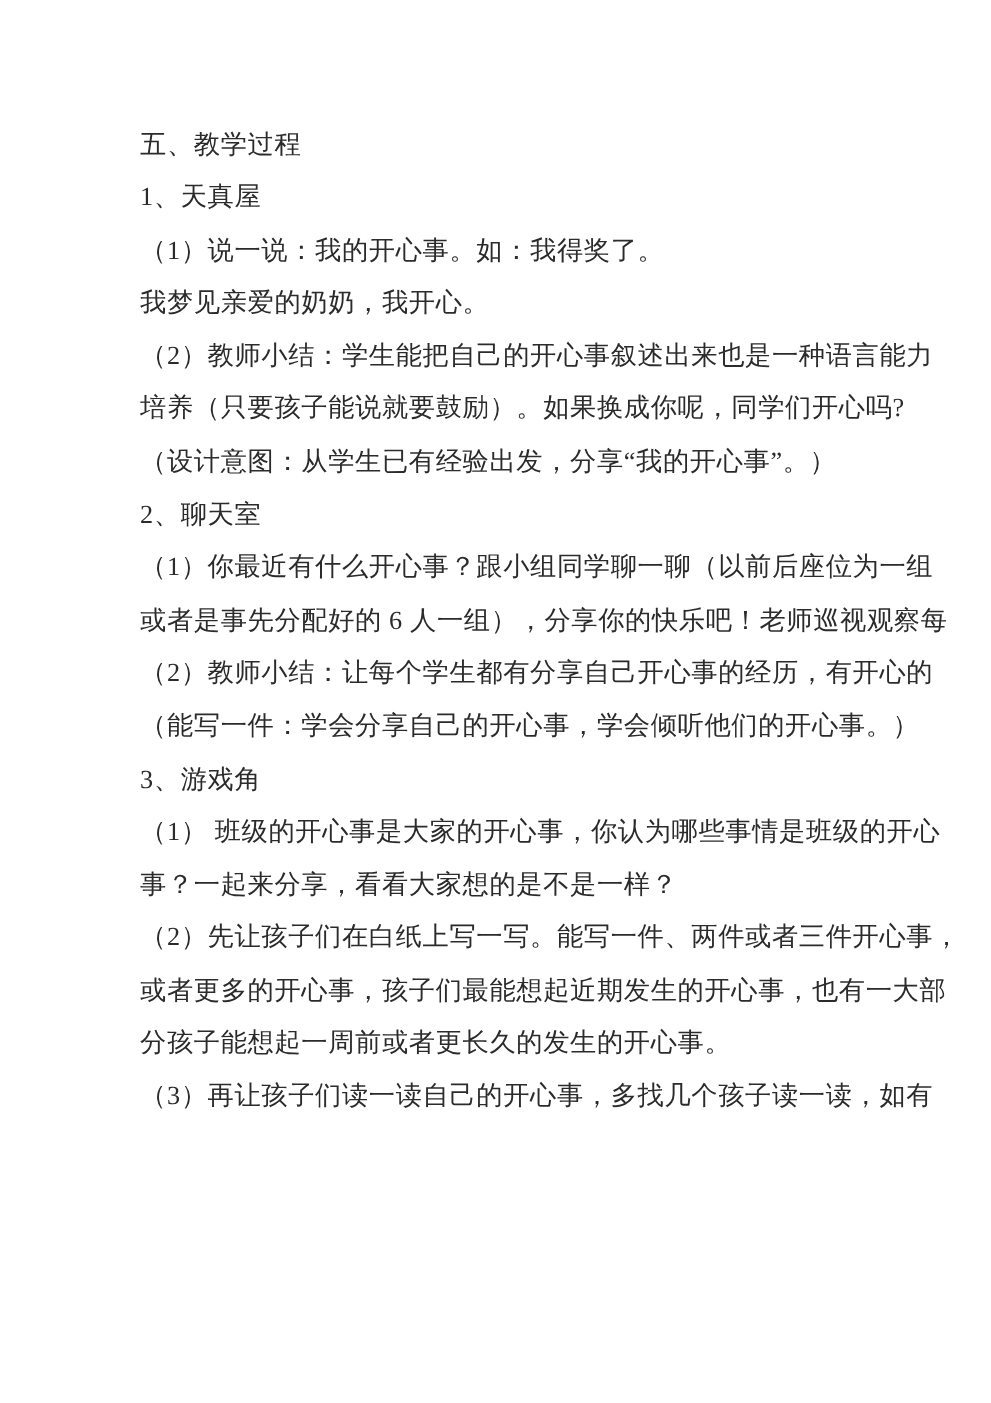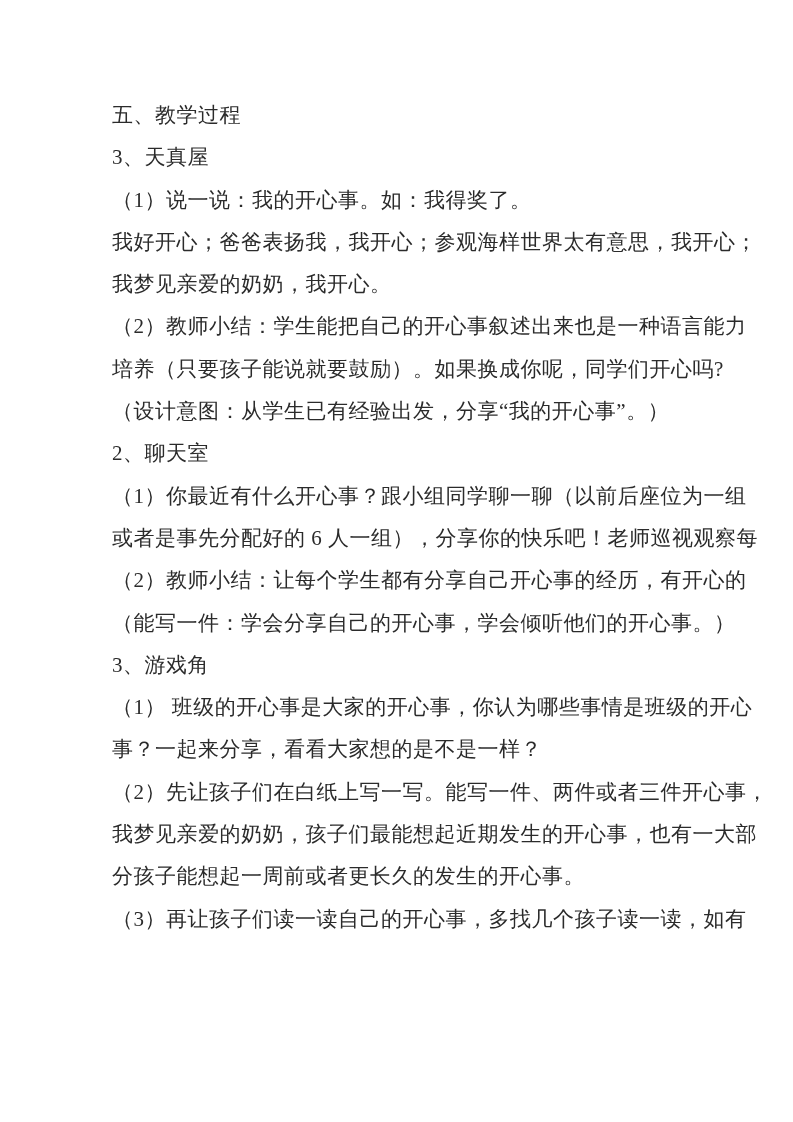--- a/index.html
+++ b/index.html
@@ -34,33 +34,32 @@
     text-align: justify;
     text-align-last: justify;
   }
 </style>
 </head>
 <body>
 
 <div class="page">
   <div class="doc-body">
       <div class="text-line" style="color: rgb(43, 43, 43);">五、教学过程</div>
-      <div class="text-line" style="color: rgb(43, 43, 43);">3、天真屋</div>
+      <div class="text-line" style="color: rgb(43, 43, 43);">1、天真屋</div>
       <div class="text-line" style="color: rgb(43, 43, 43);">（1）说一说：我的开心事。如：我得奖了。</div>
-      <div class="text-line justify" style="color: rgb(43, 43, 43);">我好开心；爸爸表扬我，我开心；参观海样世界太有意思，我开心；</div>
       <div class="text-line" style="color: rgb(43, 43, 43);">我梦见亲爱的奶奶，我开心。</div>
       <div class="text-line justify" style="color: rgb(43, 43, 43);">（2）教师小结：学生能把自己的开心事叙述出来也是一种语言能力</div>
       <div class="text-line" style="color: rgb(43, 43, 43); text-align: right;">培养（只要孩子能说就要鼓励）。如果换成你呢，同学们开心吗?</div>
       <div class="text-line" style="color: rgb(43, 43, 43);">（设计意图：从学生已有经验出发，分享“我的开心事”。）</div>
       <div class="text-line" style="color: rgb(43, 43, 43);">2、聊天室</div>
       <div class="text-line justify" style="color: rgb(43, 43, 43);">（1）你最近有什么开心事？跟小组同学聊一聊（以前后座位为一组</div>
       <div class="text-line justify" style="color: rgb(43, 43, 43);">或者是事先分配好的 6 人一组），分享你的快乐吧！老师巡视观察每</div>
       <div class="text-line justify" style="color: rgb(43, 43, 43);">（2）教师小结：让每个学生都有分享自己开心事的经历，有开心的</div>
       <div class="text-line" style="color: rgb(43, 43, 43);">（能写一件：学会分享自己的开心事，学会倾听他们的开心事。）</div>
       <div class="text-line" style="color: rgb(43, 43, 43);">3、游戏角</div>
       <div class="text-line justify" style="color: rgb(43, 43, 43);">（1） 班级的开心事是大家的开心事，你认为哪些事情是班级的开心</div>
       <div class="text-line" style="color: rgb(43, 43, 43);">事？一起来分享，看看大家想的是不是一样？</div>
       <div class="text-line justify" style="color: rgb(43, 43, 43);">（2）先让孩子们在白纸上写一写。能写一件、两件或者三件开心事，</div>
-      <div class="text-line justify" style="color: rgb(43, 43, 43);">我梦见亲爱的奶奶，孩子们最能想起近期发生的开心事，也有一大部</div>
+      <div class="text-line justify" style="color: rgb(43, 43, 43);">或者更多的开心事，孩子们最能想起近期发生的开心事，也有一大部</div>
       <div class="text-line" style="color: rgb(43, 43, 43);">分孩子能想起一周前或者更长久的发生的开心事。</div>
       <div class="text-line justify" style="color: rgb(43, 43, 43);">（3）再让孩子们读一读自己的开心事，多找几个孩子读一读，如有</div>
     </div>
 </div>
 
 </body></html>

